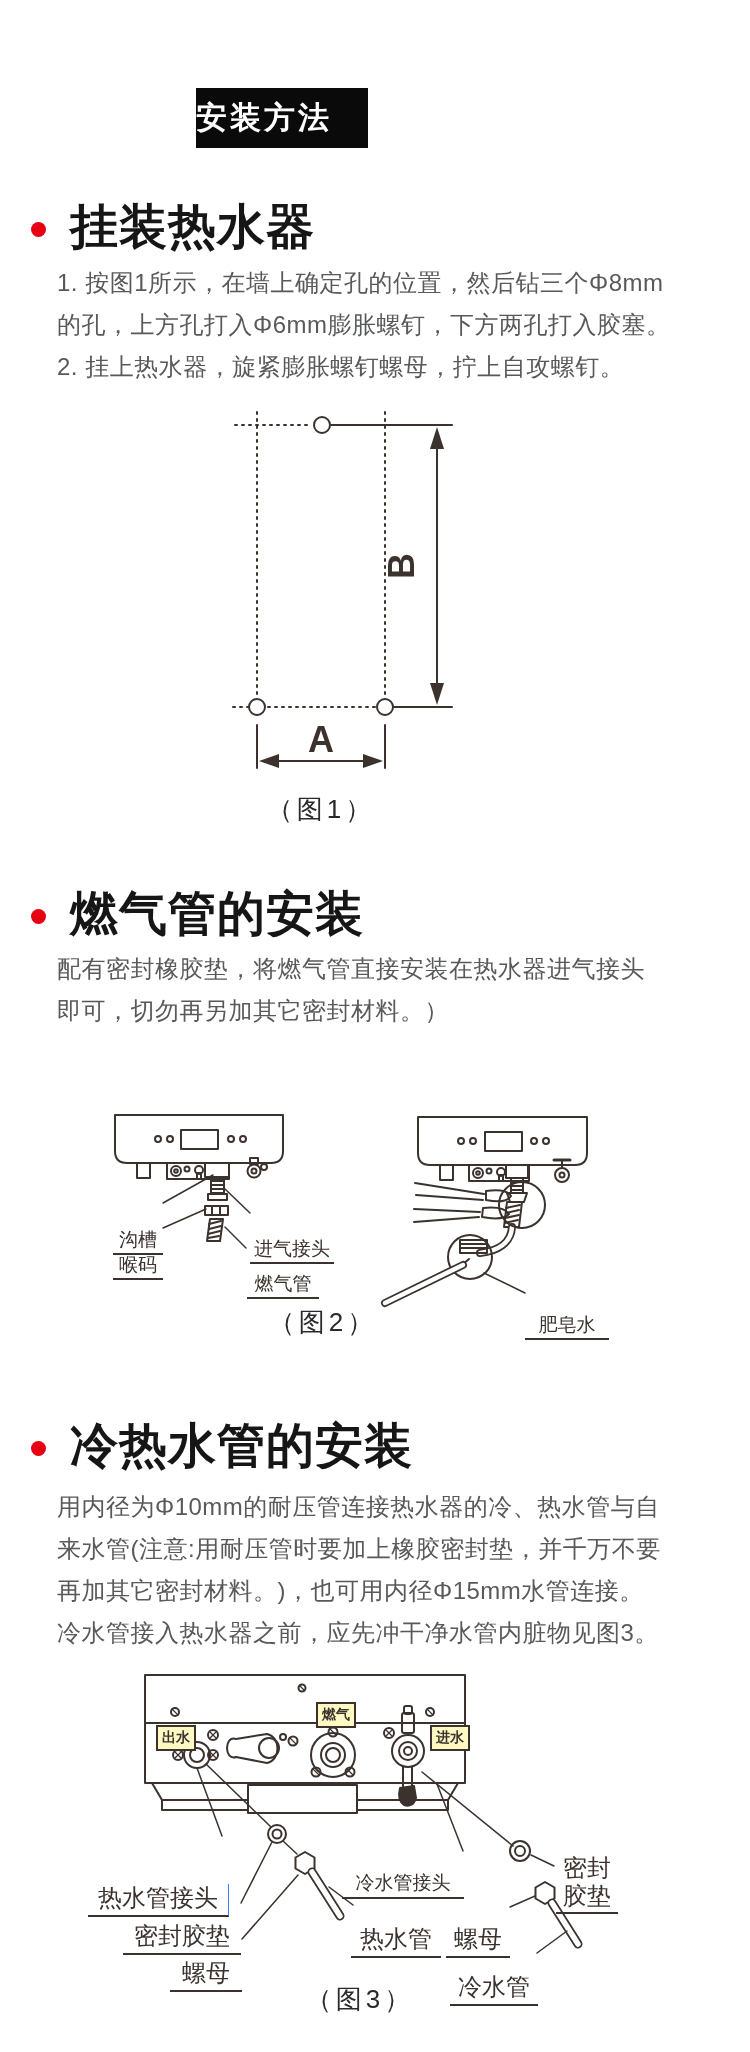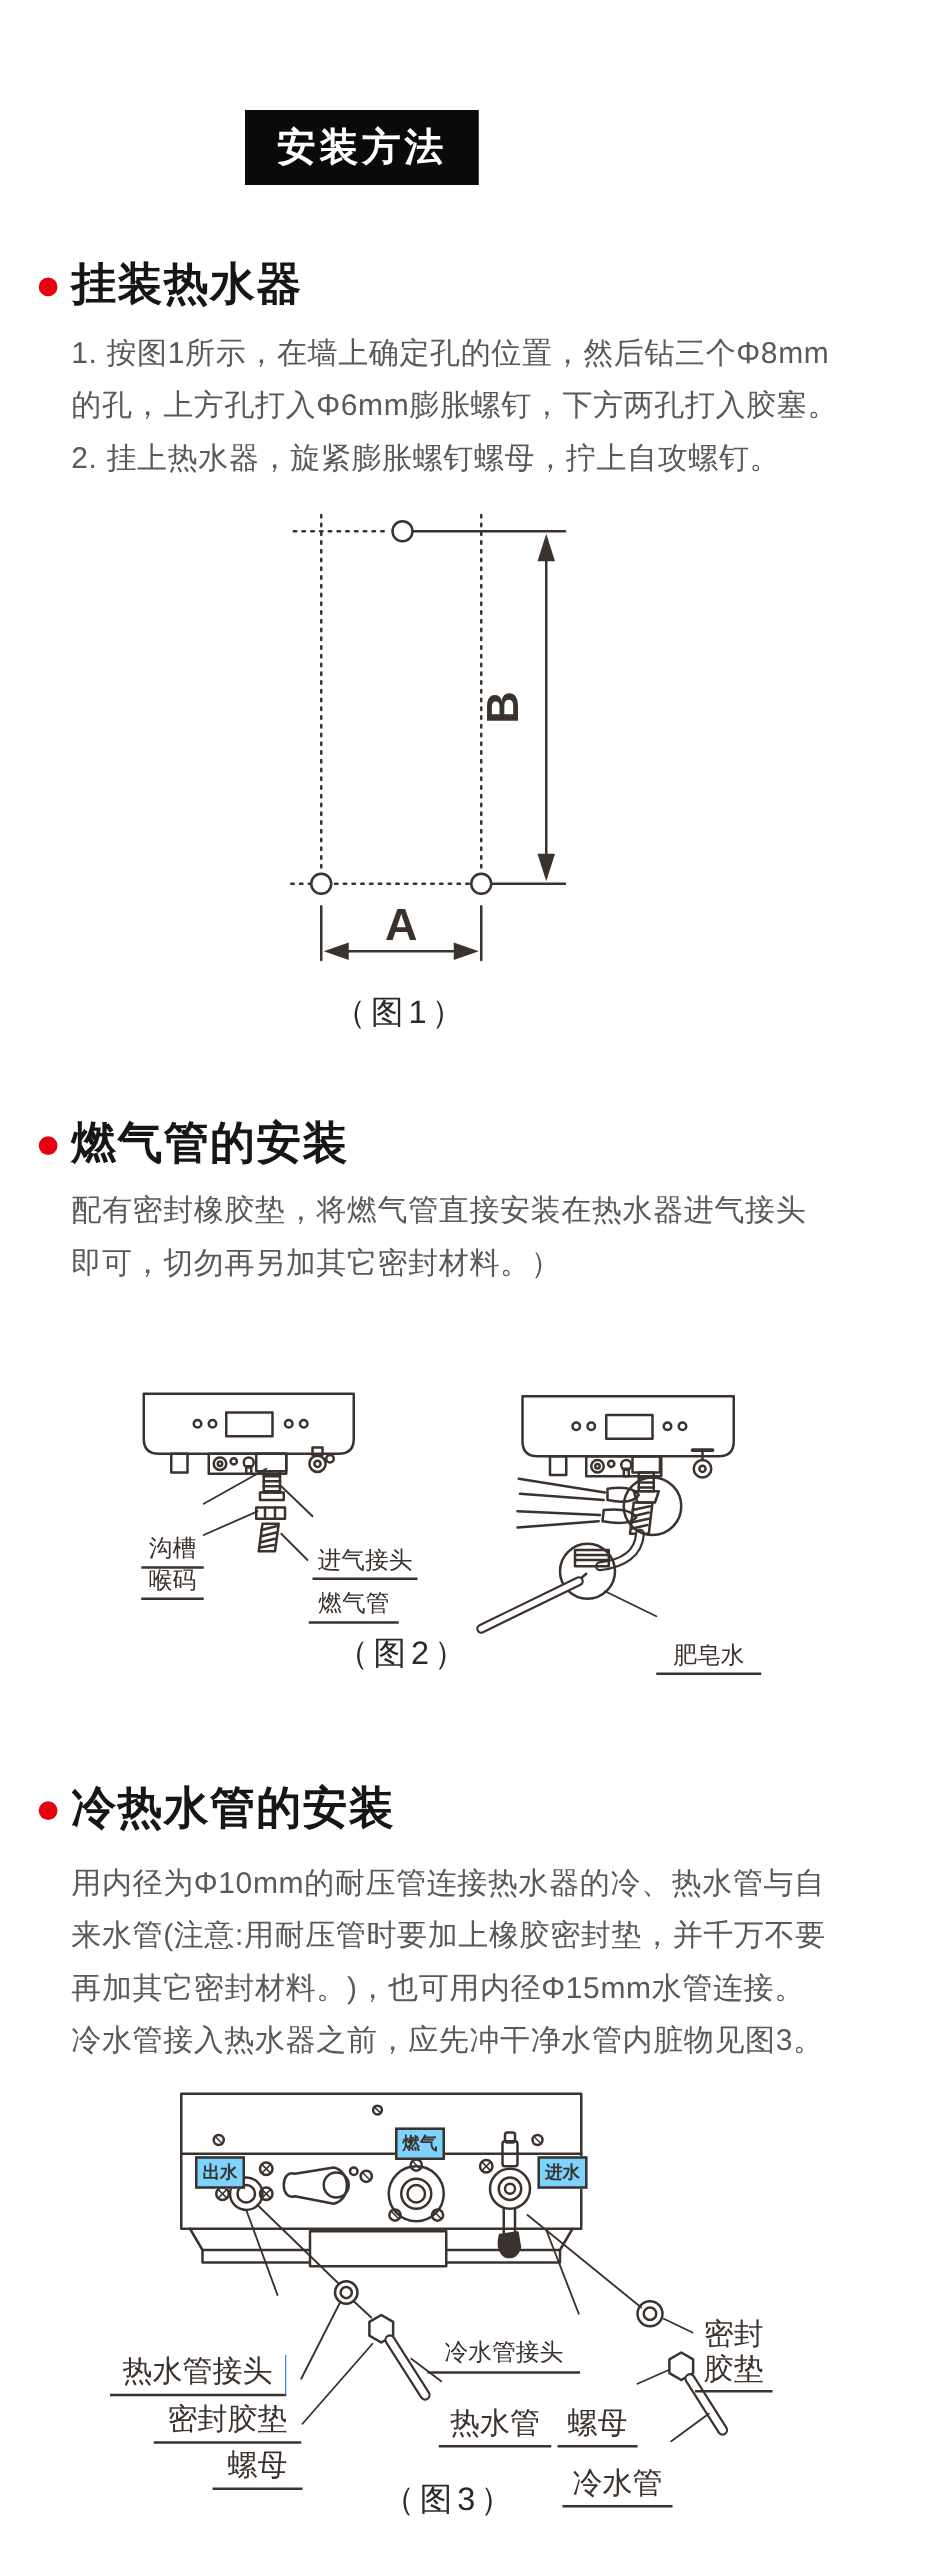--- a/index.html
+++ b/index.html
@@ -1,26 +1,26 @@
 <!DOCTYPE html>
 <html><head>
 <meta charset="utf-8">
 <style>
   html,body{margin:0;padding:0;background:#fff;}
   .page{position:relative;width:750px;height:2052px;background:#ffffff;
         font-family:"Liberation Sans",sans-serif;overflow:hidden;}
 
   
-  .badge{position:absolute;left:196px;top:88px;width:187px;height:60px;background:#0a0a0a;
+  .badge{position:absolute;left:196px;top:88px;width:172px;height:60px;background:#0a0a0a;
          color:#fff;font-size:31px;font-weight:bold;letter-spacing:3px;
-         display:flex;align-items:center;justify-content:center;}
+         display:flex;align-items:center;justify-content:flex-start;}
 
   
   .bullet{position:absolute;left:31px;width:15px;height:15px;border-radius:50%;background:#e60012;}
-  .sec-head{position:absolute;left:57px;font-size:36px;font-weight:bold;color:#161616;
+  .sec-head{position:absolute;left:70px;font-size:48px;font-weight:bold;color:#161616;
             letter-spacing:1px;line-height:40px;white-space:nowrap;}
 
   
   .body-block{position:absolute;left:57px;font-size:24px;color:#58595b;line-height:42px;
               letter-spacing:0.5px;}
   .body-block div{white-space:nowrap;}
 
   
   .fig{position:absolute;}
   .fig svg{position:absolute;left:0;top:0;}
@@ -28,21 +28,21 @@
                text-align:center;width:140px;white-space:nowrap;}
 
   .fig-label{position:absolute;color:#3b322e;border-bottom:2px solid #3b322e;
              text-align:center;line-height:1.18;white-space:nowrap;margin-top:48px;}
   .f2-label{font-size:19px;padding-bottom:2px;}
   .f3-label{font-size:24px;padding-bottom:3px;}
   .f3-label-sm{font-size:19px;padding-bottom:3px;}
   .wrap2{white-space:normal;word-break:break-all;line-height:1.15;}
   .tickbox{border-right:1px solid #3b82f6;}
 
-  .box-label{position:absolute;border:2px solid #3b322e;background:#7dd3fc;color:#3b322e;
+  .box-label{position:absolute;border:2px solid #3b322e;background:#fef9c3;color:#3b322e;
              font-size:14px;font-weight:bold;display:flex;align-items:center;justify-content:center;}
 </style>
 </head>
 <body>
 
 <div class="page">
 
   <div class="badge">
     <span>安装方法</span>
   </div>

